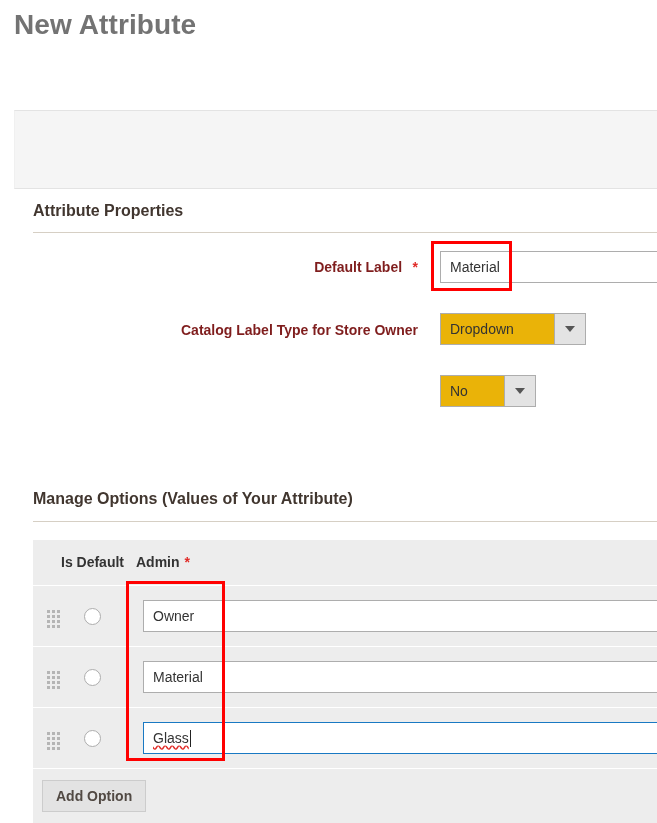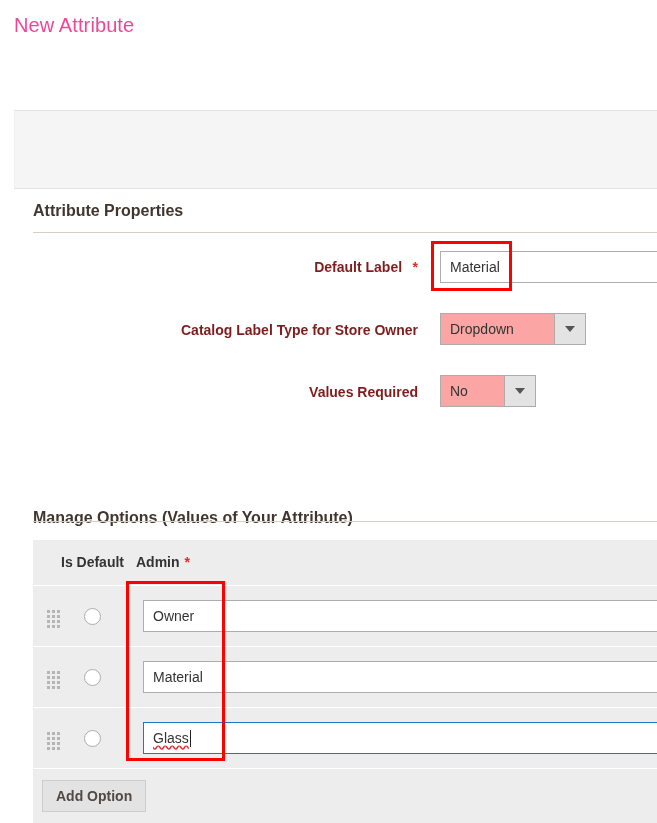--- a/index.html
+++ b/index.html
@@ -14,23 +14,23 @@
     font-family: "Liberation Sans", sans-serif;
     color: #333333;
     position: relative;
   }
 
   
   .page-title {
     position: absolute;
     left: 14px;
     top: 11px;
-    font-size: 20px;
-    font-weight: 400;
-    color: #ec4899;
+    font-size: 28px;
+    font-weight: 700;
+    color: #737373;
     letter-spacing: 0.1px;
     line-height: 28px;
     white-space: nowrap;
   }
 
   
   .top-panel {
     position: absolute;
     left: 14px;
     top: 110px;
@@ -110,21 +110,21 @@
     line-height: 30px;
     outline: none;
   }
 
   
   .select-box {
     position: absolute;
     height: 32px;
     box-sizing: border-box;
     border: 1px solid #adadad;
-    background: #fca5a5;
+    background: #eab308;
     display: flex;
     align-items: stretch;
   }
   .select-value {
     flex: 1;
     font-size: 14px;
     color: #333333;
     line-height: 30px;
     padding: 0 9px;
     white-space: nowrap;
@@ -295,34 +295,31 @@
     </div>
     <div class="select-box" style="left:440px; top:0px; width:146px;">
       <div class="select-value">Dropdown</div>
       <div class="select-arrow">
           <span class="caret"></span>
         </div>
     </div>
   </div>
 
   <div class="field-row" style="top:375px;">
-    <div class="label-wrap">
-      <span class="txt">Values Required</span>
-    </div>
     <div class="select-box" style="left:440px; top:0px; width:96px;">
       <div class="select-value">No</div>
       <div class="select-arrow">
           <span class="caret"></span>
         </div>
     </div>
   </div>
 </div>
 
 <div class="section">
-  <div class="section-title" style="top:489px;margin-top:19px;">Manage Options (Values of Your Attribute)</div>
+  <div class="section-title" style="top:489px;">Manage Options (Values of Your Attribute)</div>
   <div class="section-rule" style="top:521px;"></div>
 </div>
 
 <div class="opt-table">
 
   <div class="opt-head">
     <div class="th th-admin">
       <span>Admin</span><span class="req-star">*</span>
     </div>
     <div class="th th-isdefault">Is Default</div>

